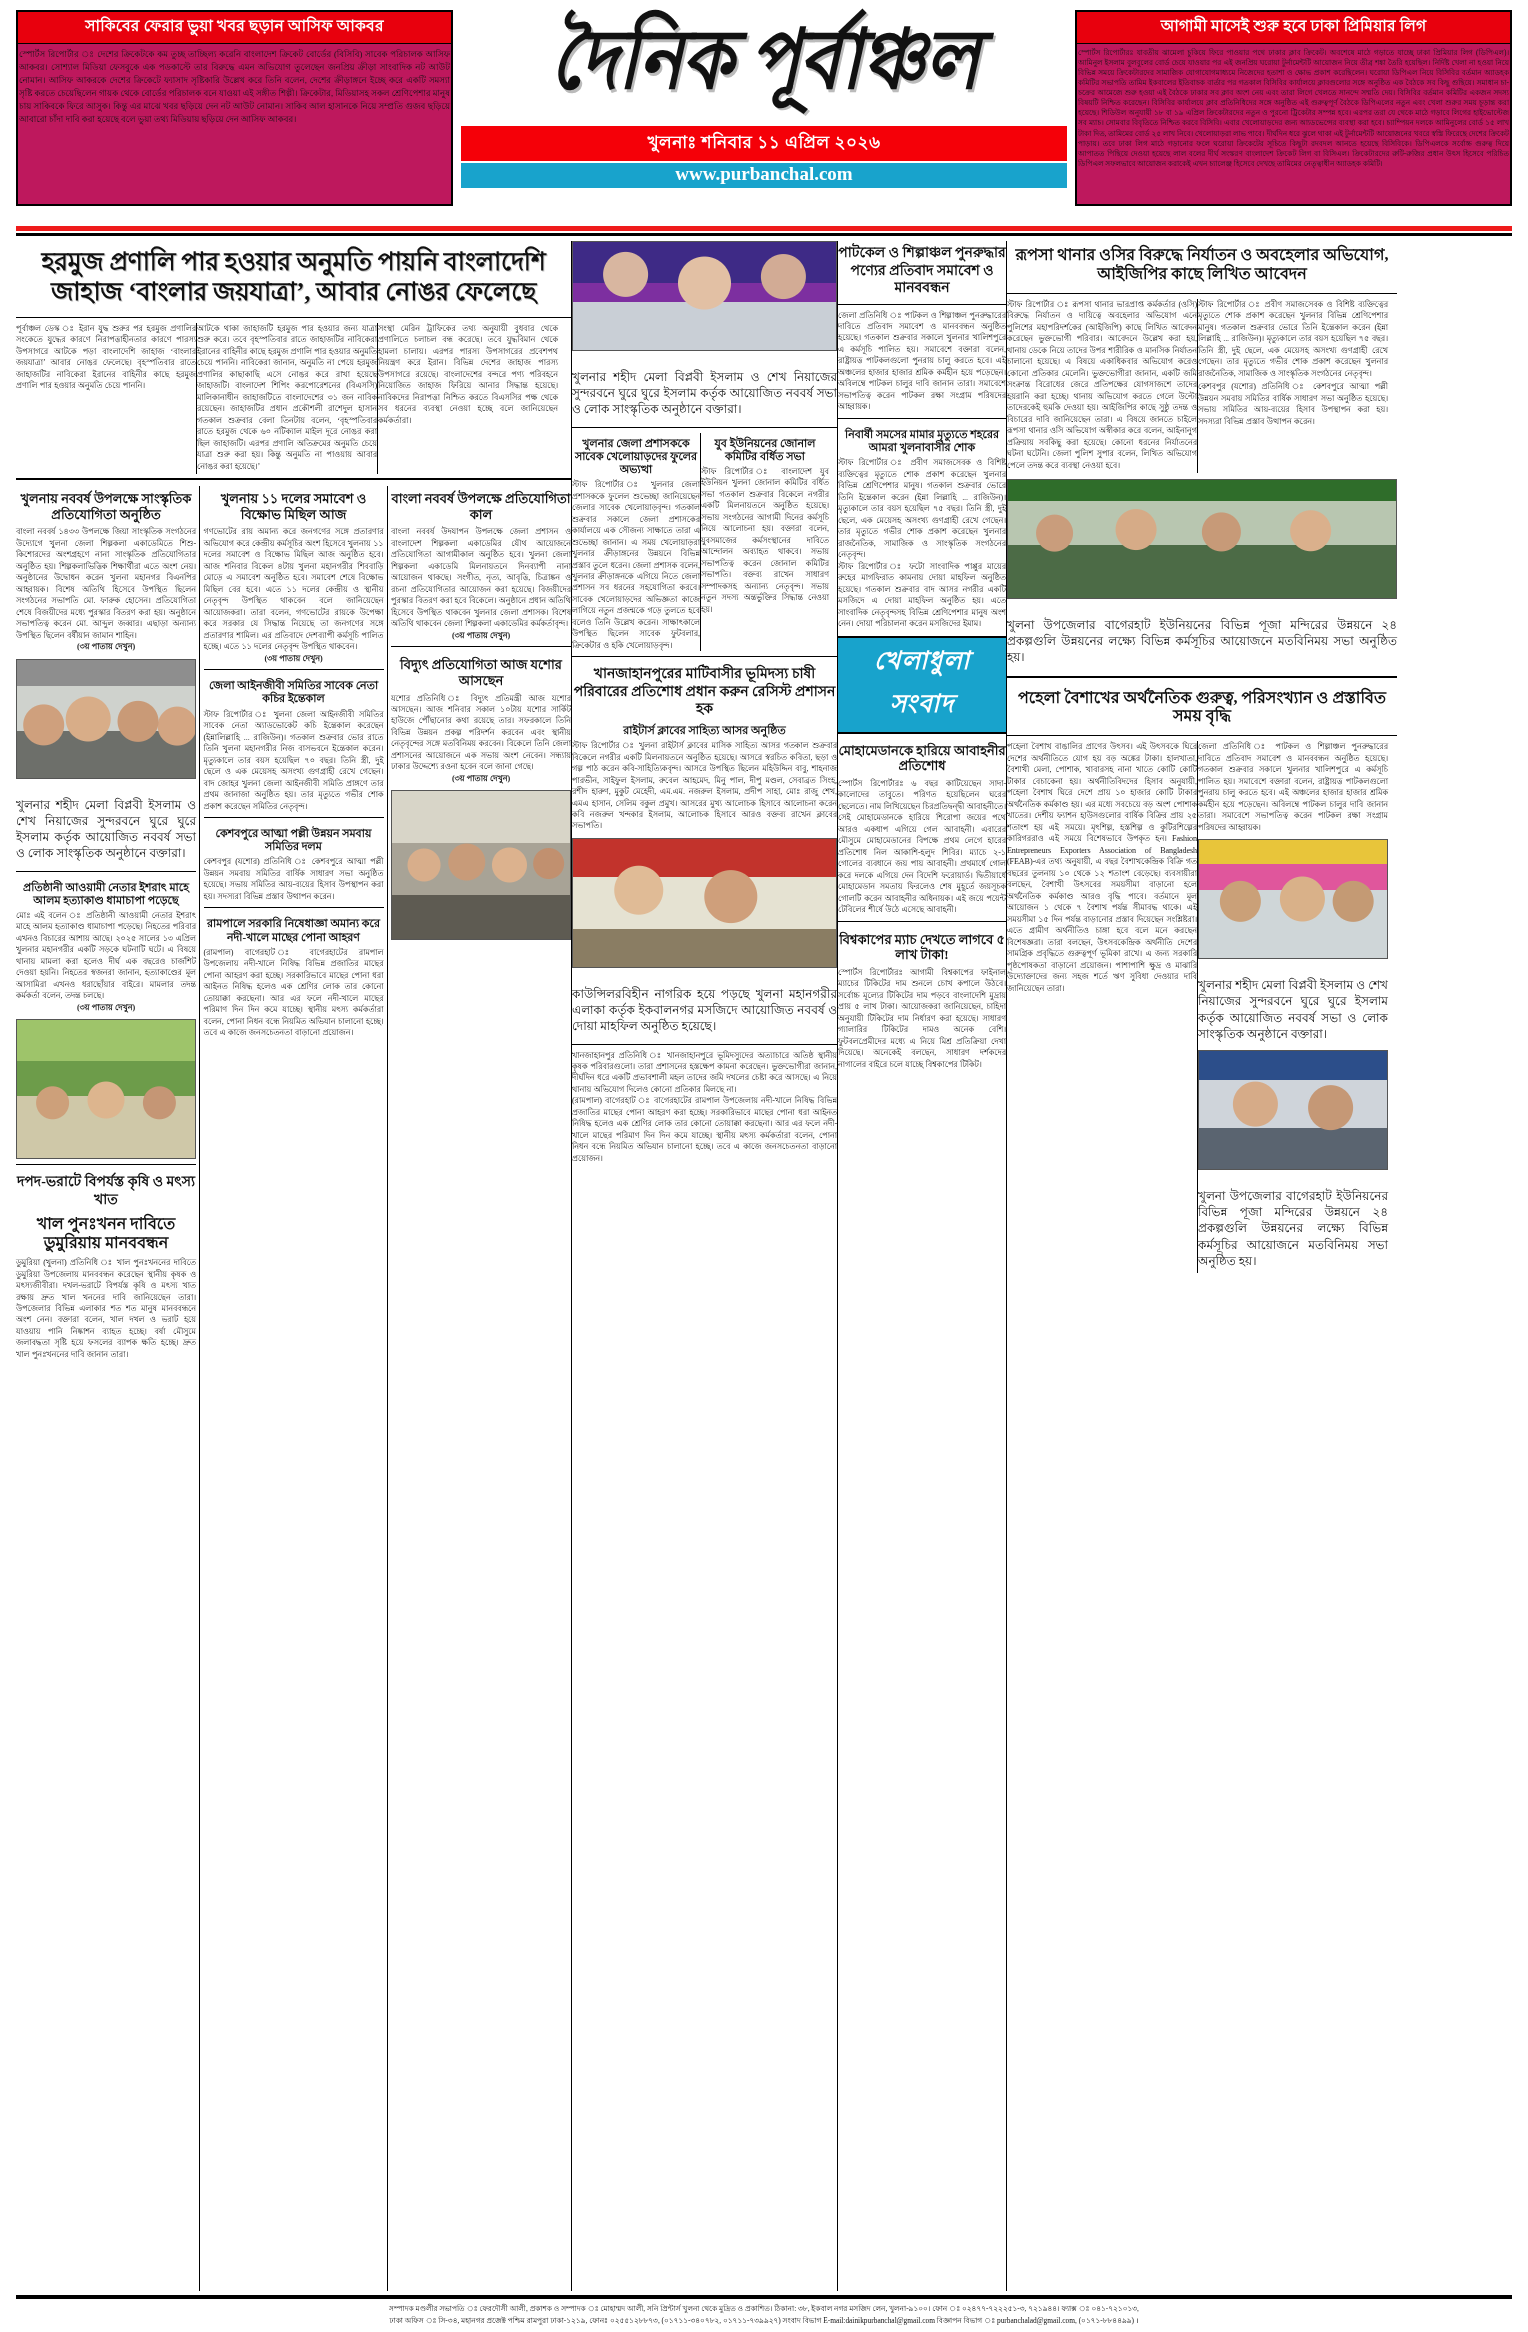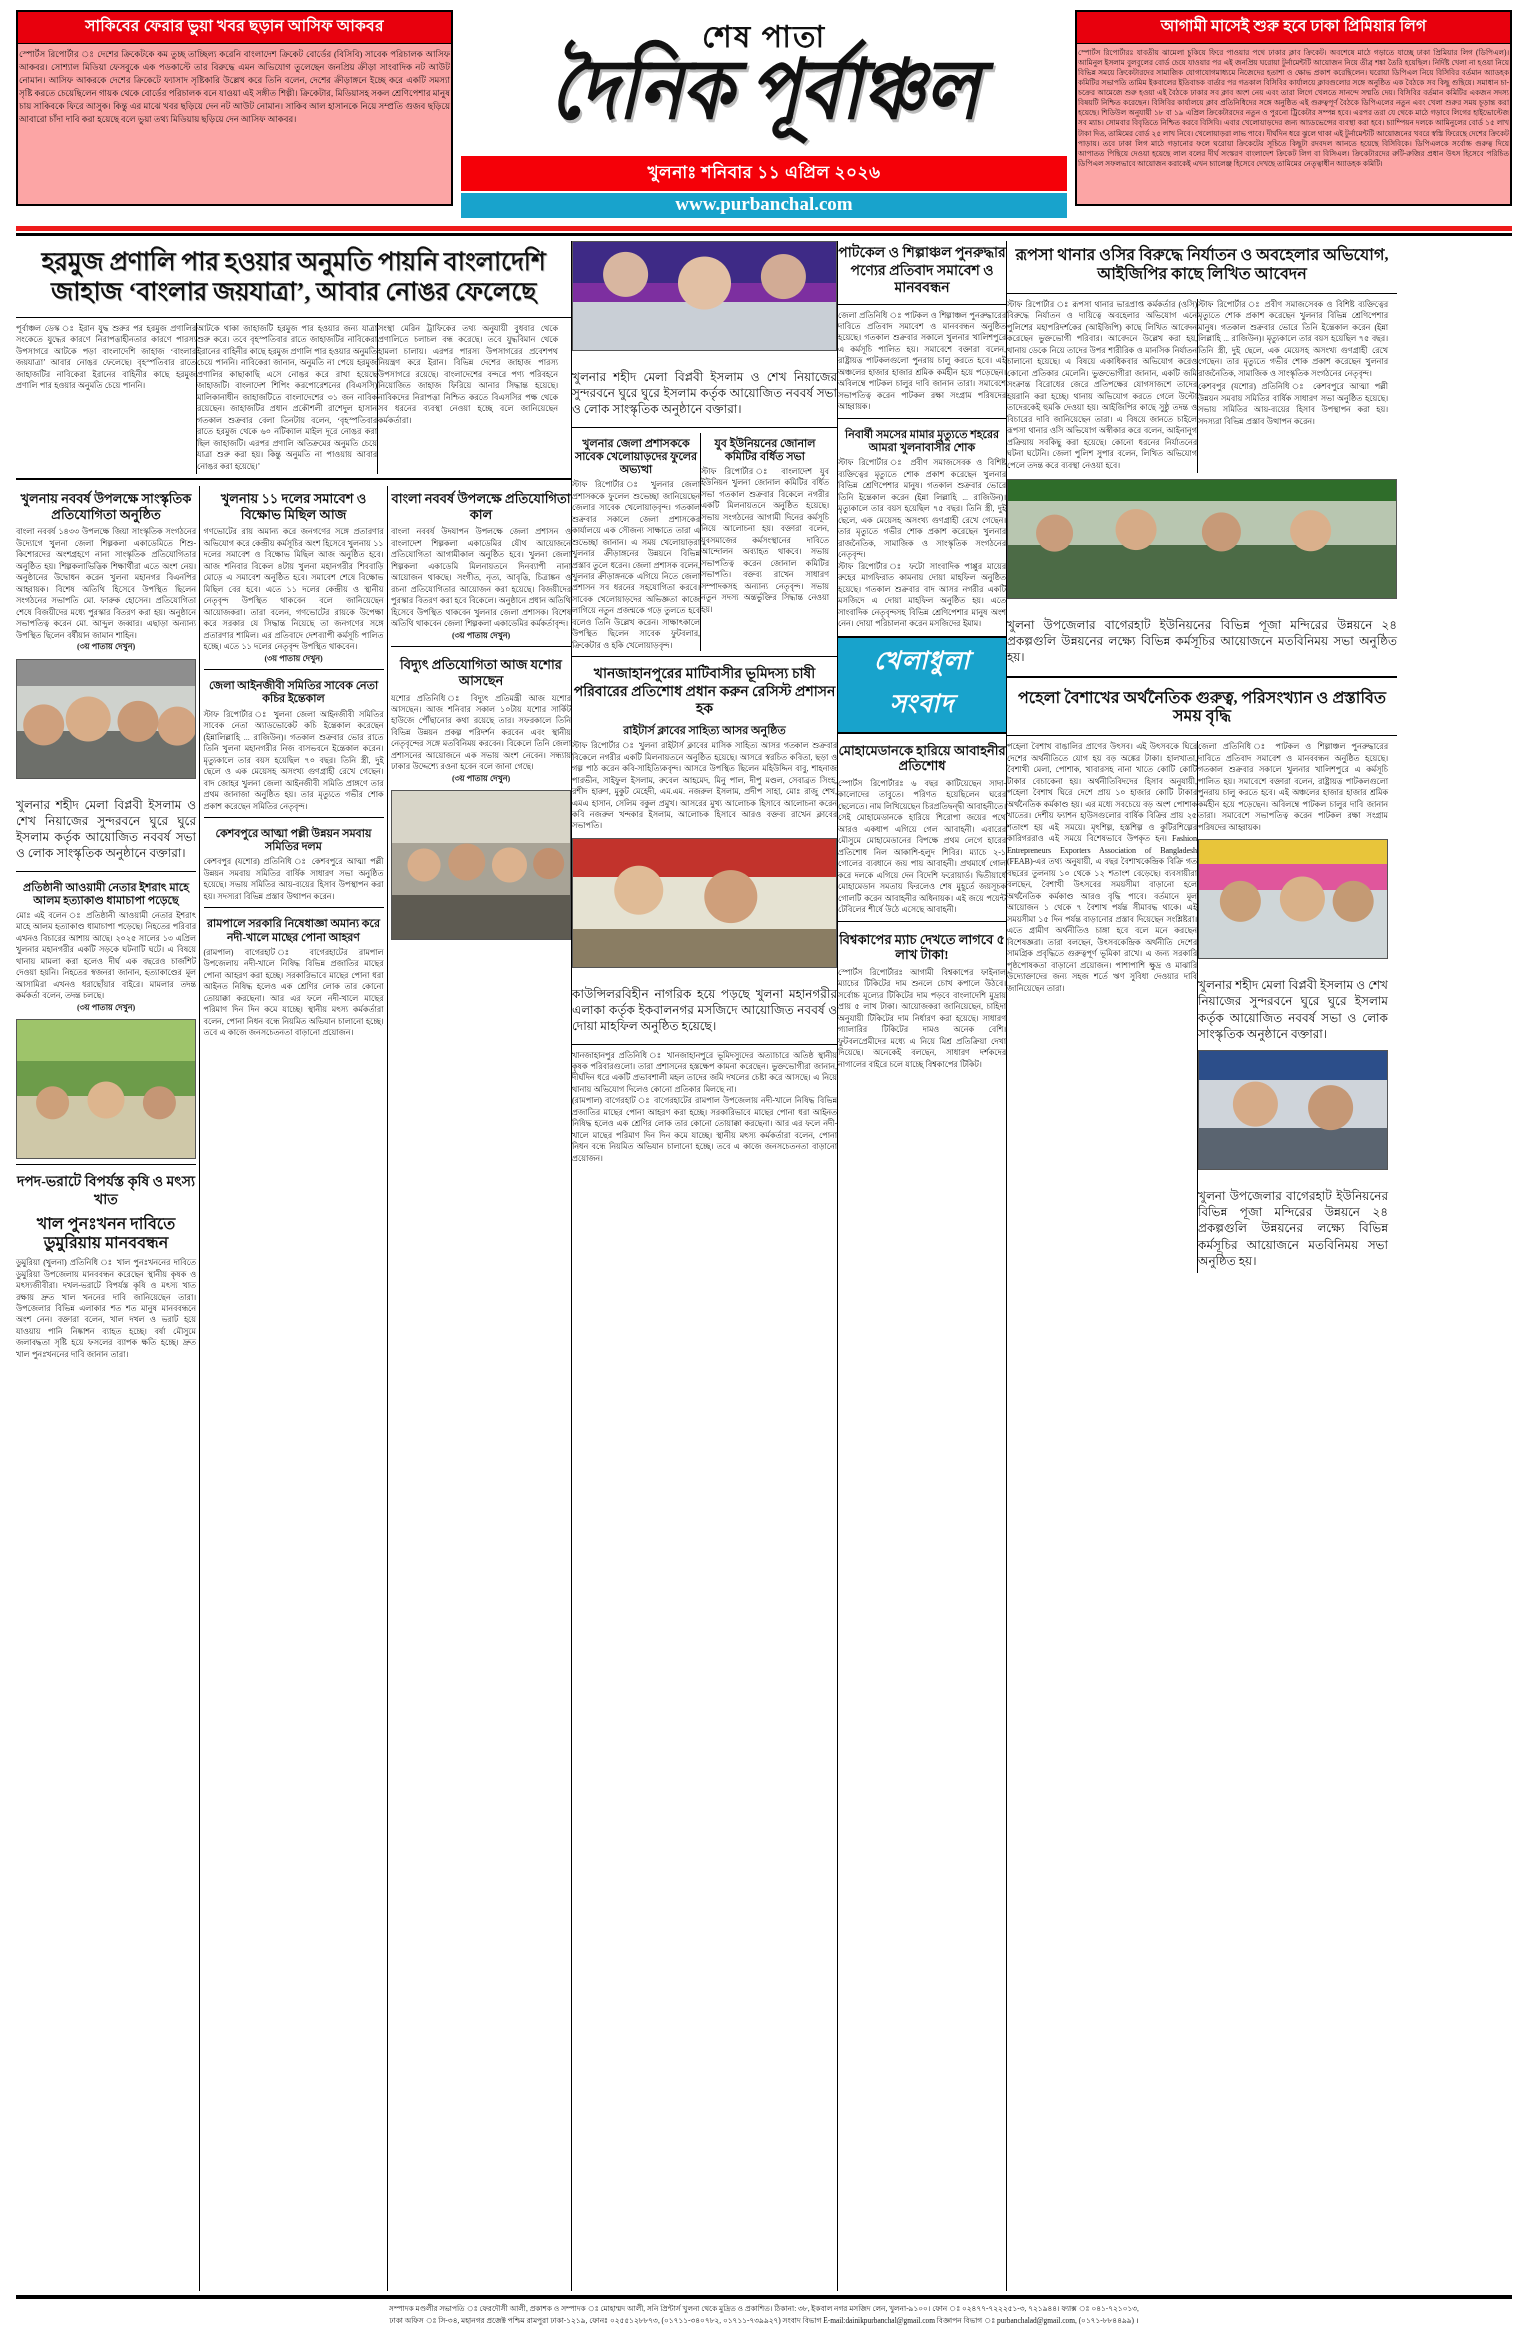--- a/index.html
+++ b/index.html
@@ -19,21 +19,21 @@
     font-size:8.1px; line-height:1.42; text-align:justify;
     color:#1a1a1a; letter-spacing:-0.1px;
     word-spacing:0.5px;
     hyphens:auto;
   }
   .body-txt p{ margin-bottom:2px; text-indent:0; }
 
   
   .masthead{ display:flex; align-items:flex-start; gap:8px; height:212px; }
   .mh-box{
-    width:437px; border:2px solid #000; background:#fca5a5;
+    width:437px; border:2px solid #000; background:#be185d;
     height:196px; overflow:hidden; display:flex; flex-direction:column;
   }
   .mh-box .cap{
     background:#e8000d; color:#fff; text-align:center;
     font-weight:bold; font-size:15.5px; padding:2px 0 3px;
     border-bottom:1.5px solid #000; letter-spacing:0.2px;
   }
   .mh-box .txt{ padding:4px 1px; font-size:8.6px; line-height:1.52; text-align:justify; color:#141414;}
   .mh-box.small .txt{ font-size:7.3px; line-height:1.38; }
 
@@ -145,21 +145,20 @@
 <div class="page">
 
   <div class="masthead">
 
     <div class="mh-box">
       <div class="cap bn">সাকিবের ফেরার ভুয়া খবর ছড়ান আসিফ আকবর</div>
       <div class="txt bn">স্পোর্টস রিপোর্টার ঃ দেশের ক্রিকেটকে কম তুচ্ছ তাচ্ছিল্য করেনি বাংলাদেশ ক্রিকেট বোর্ডের (বিসিবি) সাবেক পরিচালক আসিফ আকবর। সোশ্যাল মিডিয়া ফেসবুকে এক পডকাস্টে তার বিরুদ্ধে এমন অভিযোগ তুলেছেন জনপ্রিয় ক্রীড়া সাংবাদিক নট আউট নোমান। আসিফ আকরকে দেশের ক্রিকেটে ফ্যাসাদ সৃষ্টিকারি উল্লেখ করে তিনি বলেন, দেশের ক্রীড়াঙ্গনে ইচ্ছে করে একটি সমস্যা সৃষ্টি করতে চেয়েছিলেন গায়ক থেকে বোর্ডের পরিচালক বনে যাওয়া এই সঙ্গীত শিল্পী। ক্রিকেটার, মিডিয়াসহ সকল শ্রেণিপেশার মানুষ চায় সাকিবকে ফিরে আসুক। কিন্তু এর মাঝে খবর ছড়িয়ে দেন নট আউট নোমান। সাকিব আল হাসানকে নিয়ে সম্প্রতি গুজব ছড়িয়ে আবারো চাঁদা দাবি করা হয়েছে বলে ভুয়া তথ্য মিডিয়ায় ছড়িয়ে দেন আসিফ আকবর।</div>
     </div>
 
     <div class="mh-center">
-      <div class="mh-sheshpata bn">শেষ পাতা</div>
       <div class="mh-title bn">দৈনিক পূর্বাঞ্চল</div>
       <div class="mh-daterow">
         <div class="mh-date bn">খুলনাঃ শনিবার ১১ এপ্রিল ২০২৬</div>
         <div class="mh-url">www.purbanchal.com</div>
       </div>
     </div>
 
     <div class="mh-box small">
       <div class="cap bn">আগামী মাসেই শুরু হবে ঢাকা প্রিমিয়ার লিগ</div>
       <div class="txt bn">স্পোর্টস রিপোর্টারঃ যাবতীয় ঝামেলা চুকিয়ে ফিরে পাওয়ার পথে ঢাকার ক্লাব ক্রিকেট। অবশেষে মাঠে গড়াতে যাচ্ছে ঢাকা প্রিমিয়ার লিগ (ডিপিএল)। আমিনুল ইসলাম বুলবুলের বোর্ড চেয়ে যাওয়ার পর এই জনপ্রিয় ঘরোয়া টুর্নামেন্টটি আয়োজন নিয়ে তীব্র শঙ্কা তৈরি হয়েছিল। নির্দিষ্ট খেলা না হওয়া নিয়ে বিভিন্ন সময়ে ক্রিকেটারদের সামাজিক যোগাযোগমাধ্যমে নিজেদের হতাশা ও ক্ষোভ প্রকাশ করেছিলেন। ঘরোয়া ডিপিএল নিয়ে বিসিবির বর্তমান অ্যাডহক কমিটির সভাপতি তামিম ইকবালের ইতিবাচক বার্তার পর গতকাল বিসিবির কার্যালয়ে ক্লাবগুলোর সঙ্গে অনুষ্ঠিত এক বৈঠকে সব কিছু গুছিয়ে। সমাধান চা-চক্রের আমেজে শুরু হওয়া এই বৈঠকে ঢাকার সব ক্লাব অংশ নেয় এবং তারা লিগে খেলতে সানন্দে সম্মতি দেয়। বিসিবির বর্তমান কমিটির একজন সদস্য বিষয়টি নিশ্চিত করেছেন। বিসিবির কার্যালয়ে ক্লাব প্রতিনিধিদের সঙ্গে অনুষ্ঠিত এই গুরুত্বপূর্ণ বৈঠকে ডিপিএলের নতুন এবং খেলা শুরুর সময় চূড়ান্ত করা হয়েছে। শিডিউল অনুযায়ী ১৮ বা ১৯ এপ্রিল ক্রিকেটারদের নতুন ও পুরনো ট্রিকেটার সম্পন্ন হবে। এরপর তরা যে থেকে মাঠে গড়াবে লিগের হাইভোল্টেজ সব ম্যাচ। সোমবার বিবৃতিতে নিশ্চিত করবে বিসিবি। এবার খেলোয়াড়দের জন্য আ্যডভেন্সের ব্যবস্থা করা হবে। চ্যাম্পিয়ন দলকে আমিনুলের বোর্ড ১৫ লাখ টাকা দিত, তামিমের বোর্ড ২৫ লাখ নিবে। খেলোয়াড়রা লাভ পাবে। দীর্ঘদিন ধরে ঝুলে থাকা এই টুর্নামেন্টটি আয়োজনের খবরে স্বস্তি ফিরেছে দেশের ক্রিকেট পাড়ায়। তবে ঢাকা লিগ মাঠে গড়ানোর ফলে ঘরোয়া ক্রিকেটের সূচিতে কিছুটা রদবদল আনতে হয়েছে বিসিবিকে। ডিপিএলকে সর্বোচ্চ গুরুত্ব দিয়ে আপাতত পিছিয়ে দেওয়া হয়েছে লাল বলের দীর্ঘ সংস্করণ বাংলাদেশ ক্রিকেট লিগ বা বিসিএল। ক্রিকেটারদের রুটি-রুজির প্রধান উৎস হিসেবে পরিচিত ডিপিএল সফলভাবে আয়োজন করাকেই এখন চ্যালেঞ্জ হিসেবে দেখছে তামিমের নেতৃত্বাধীন অ্যাডহক কমিটি।</div>

